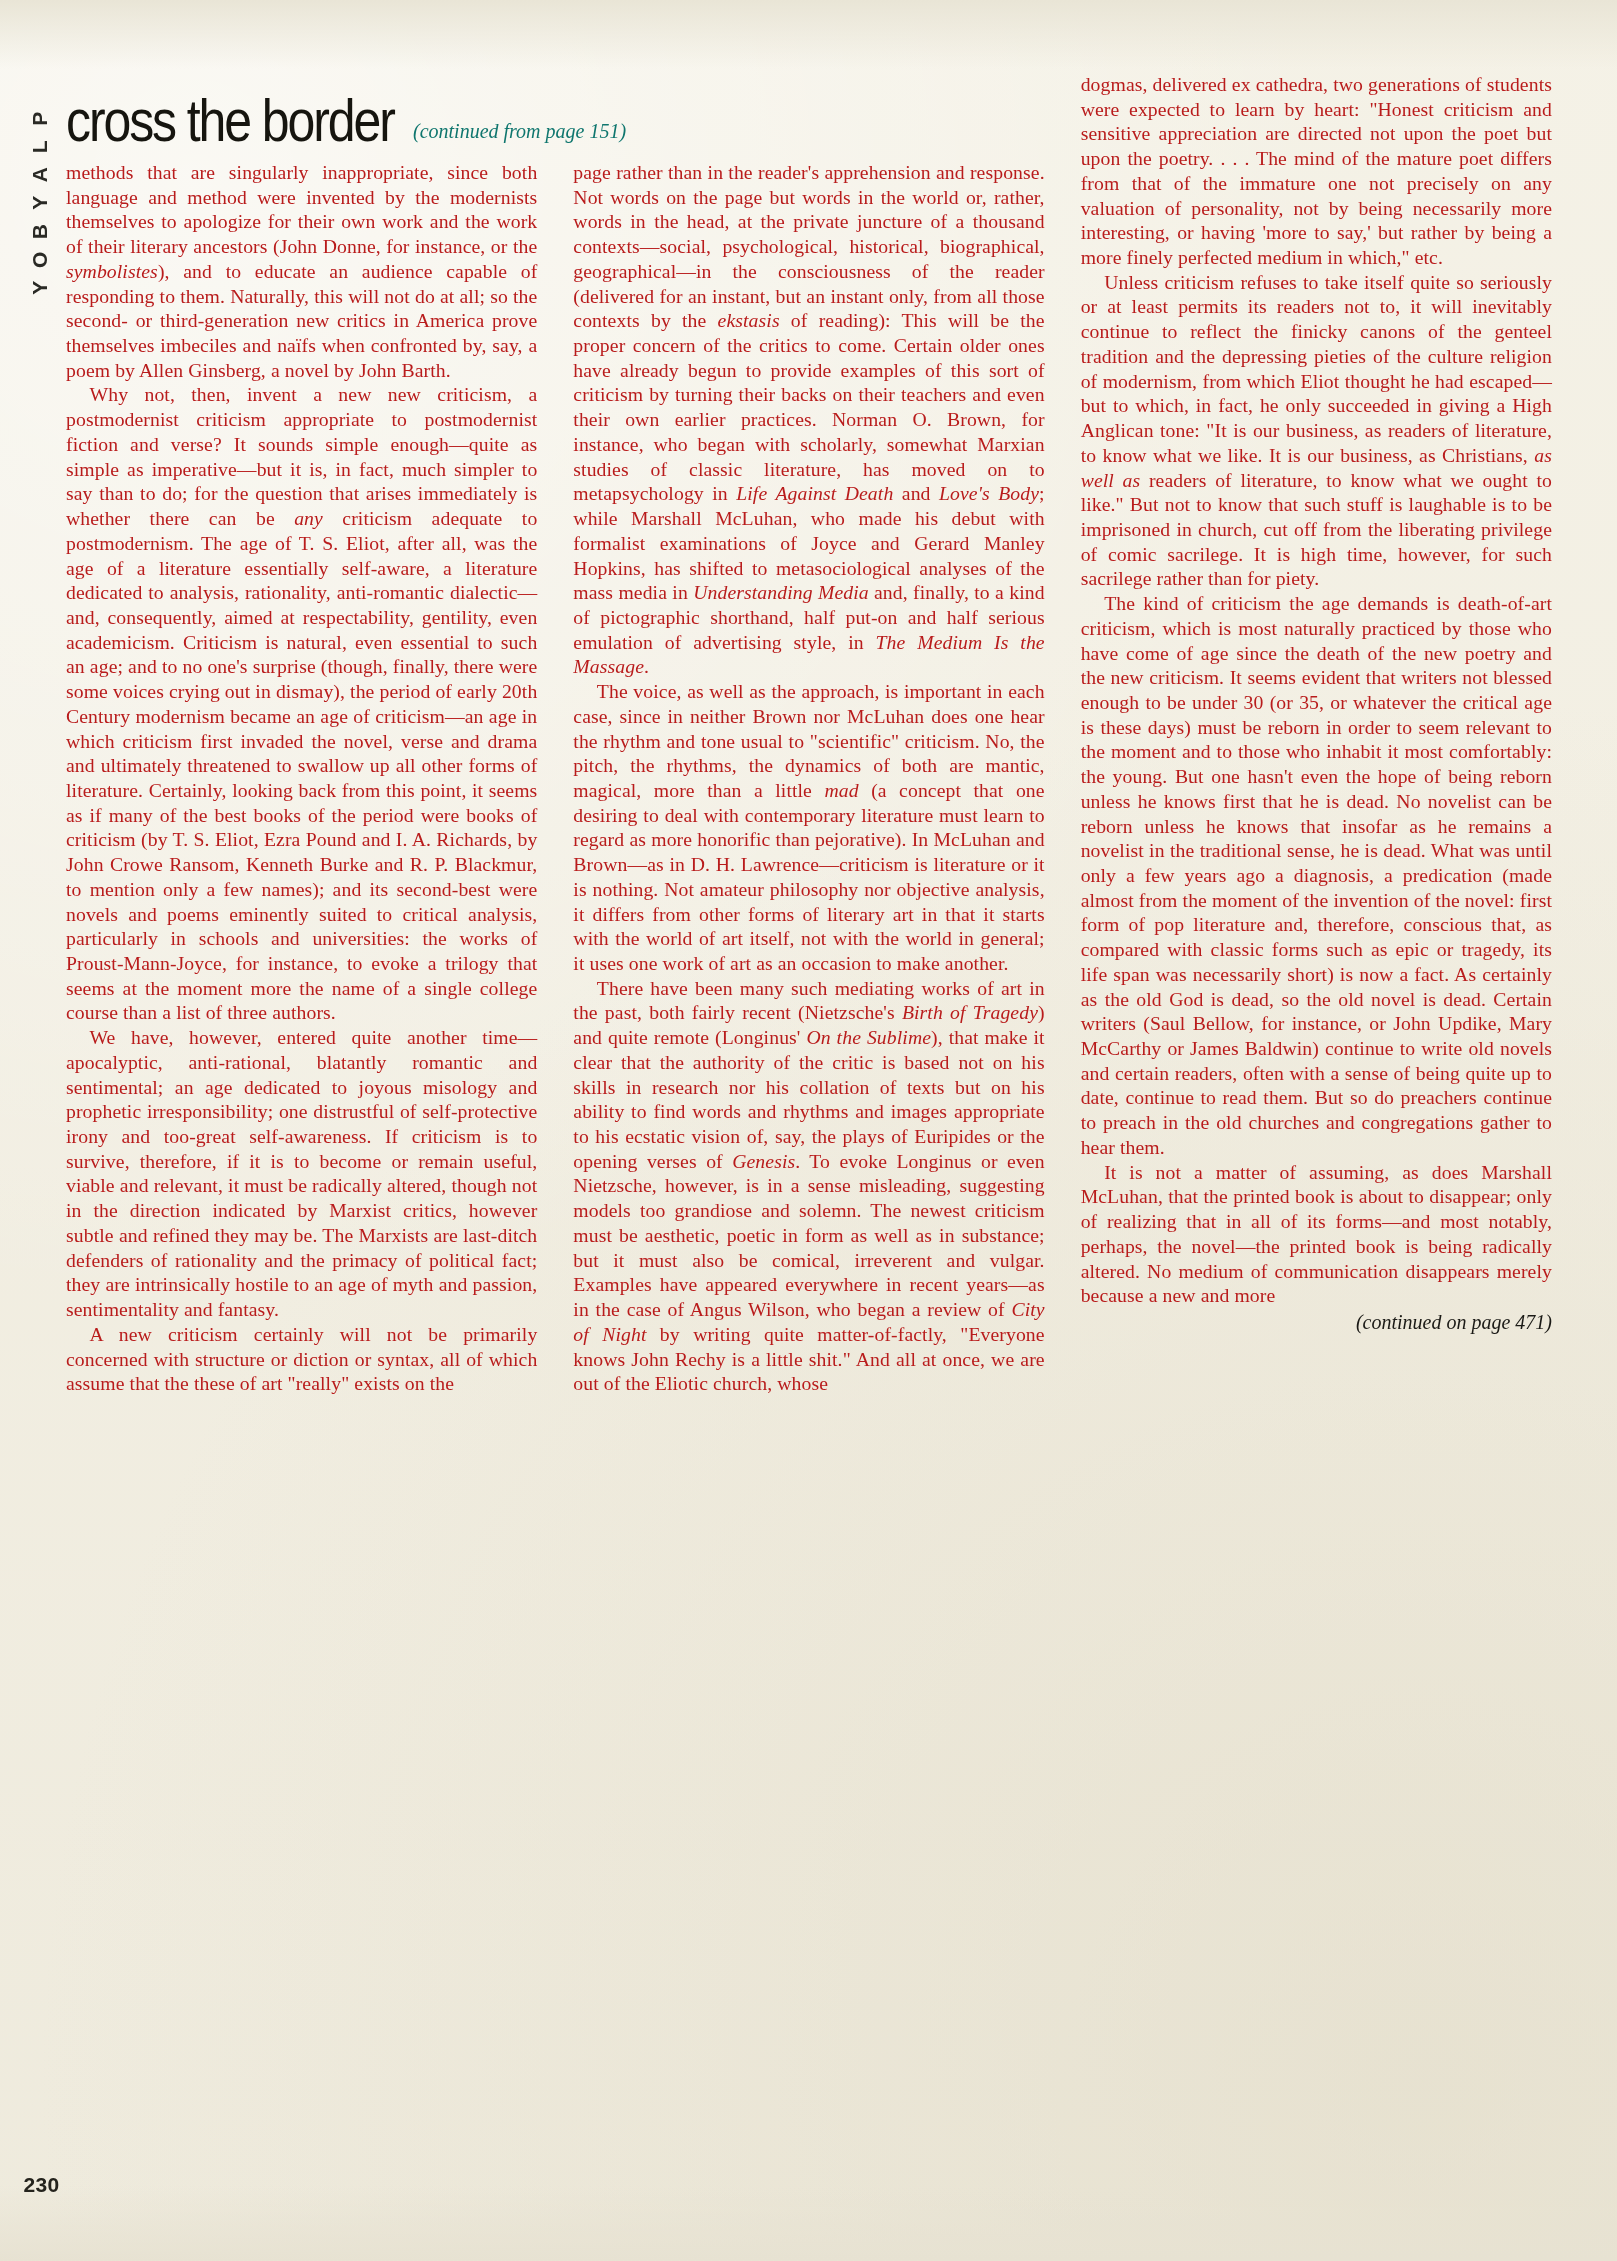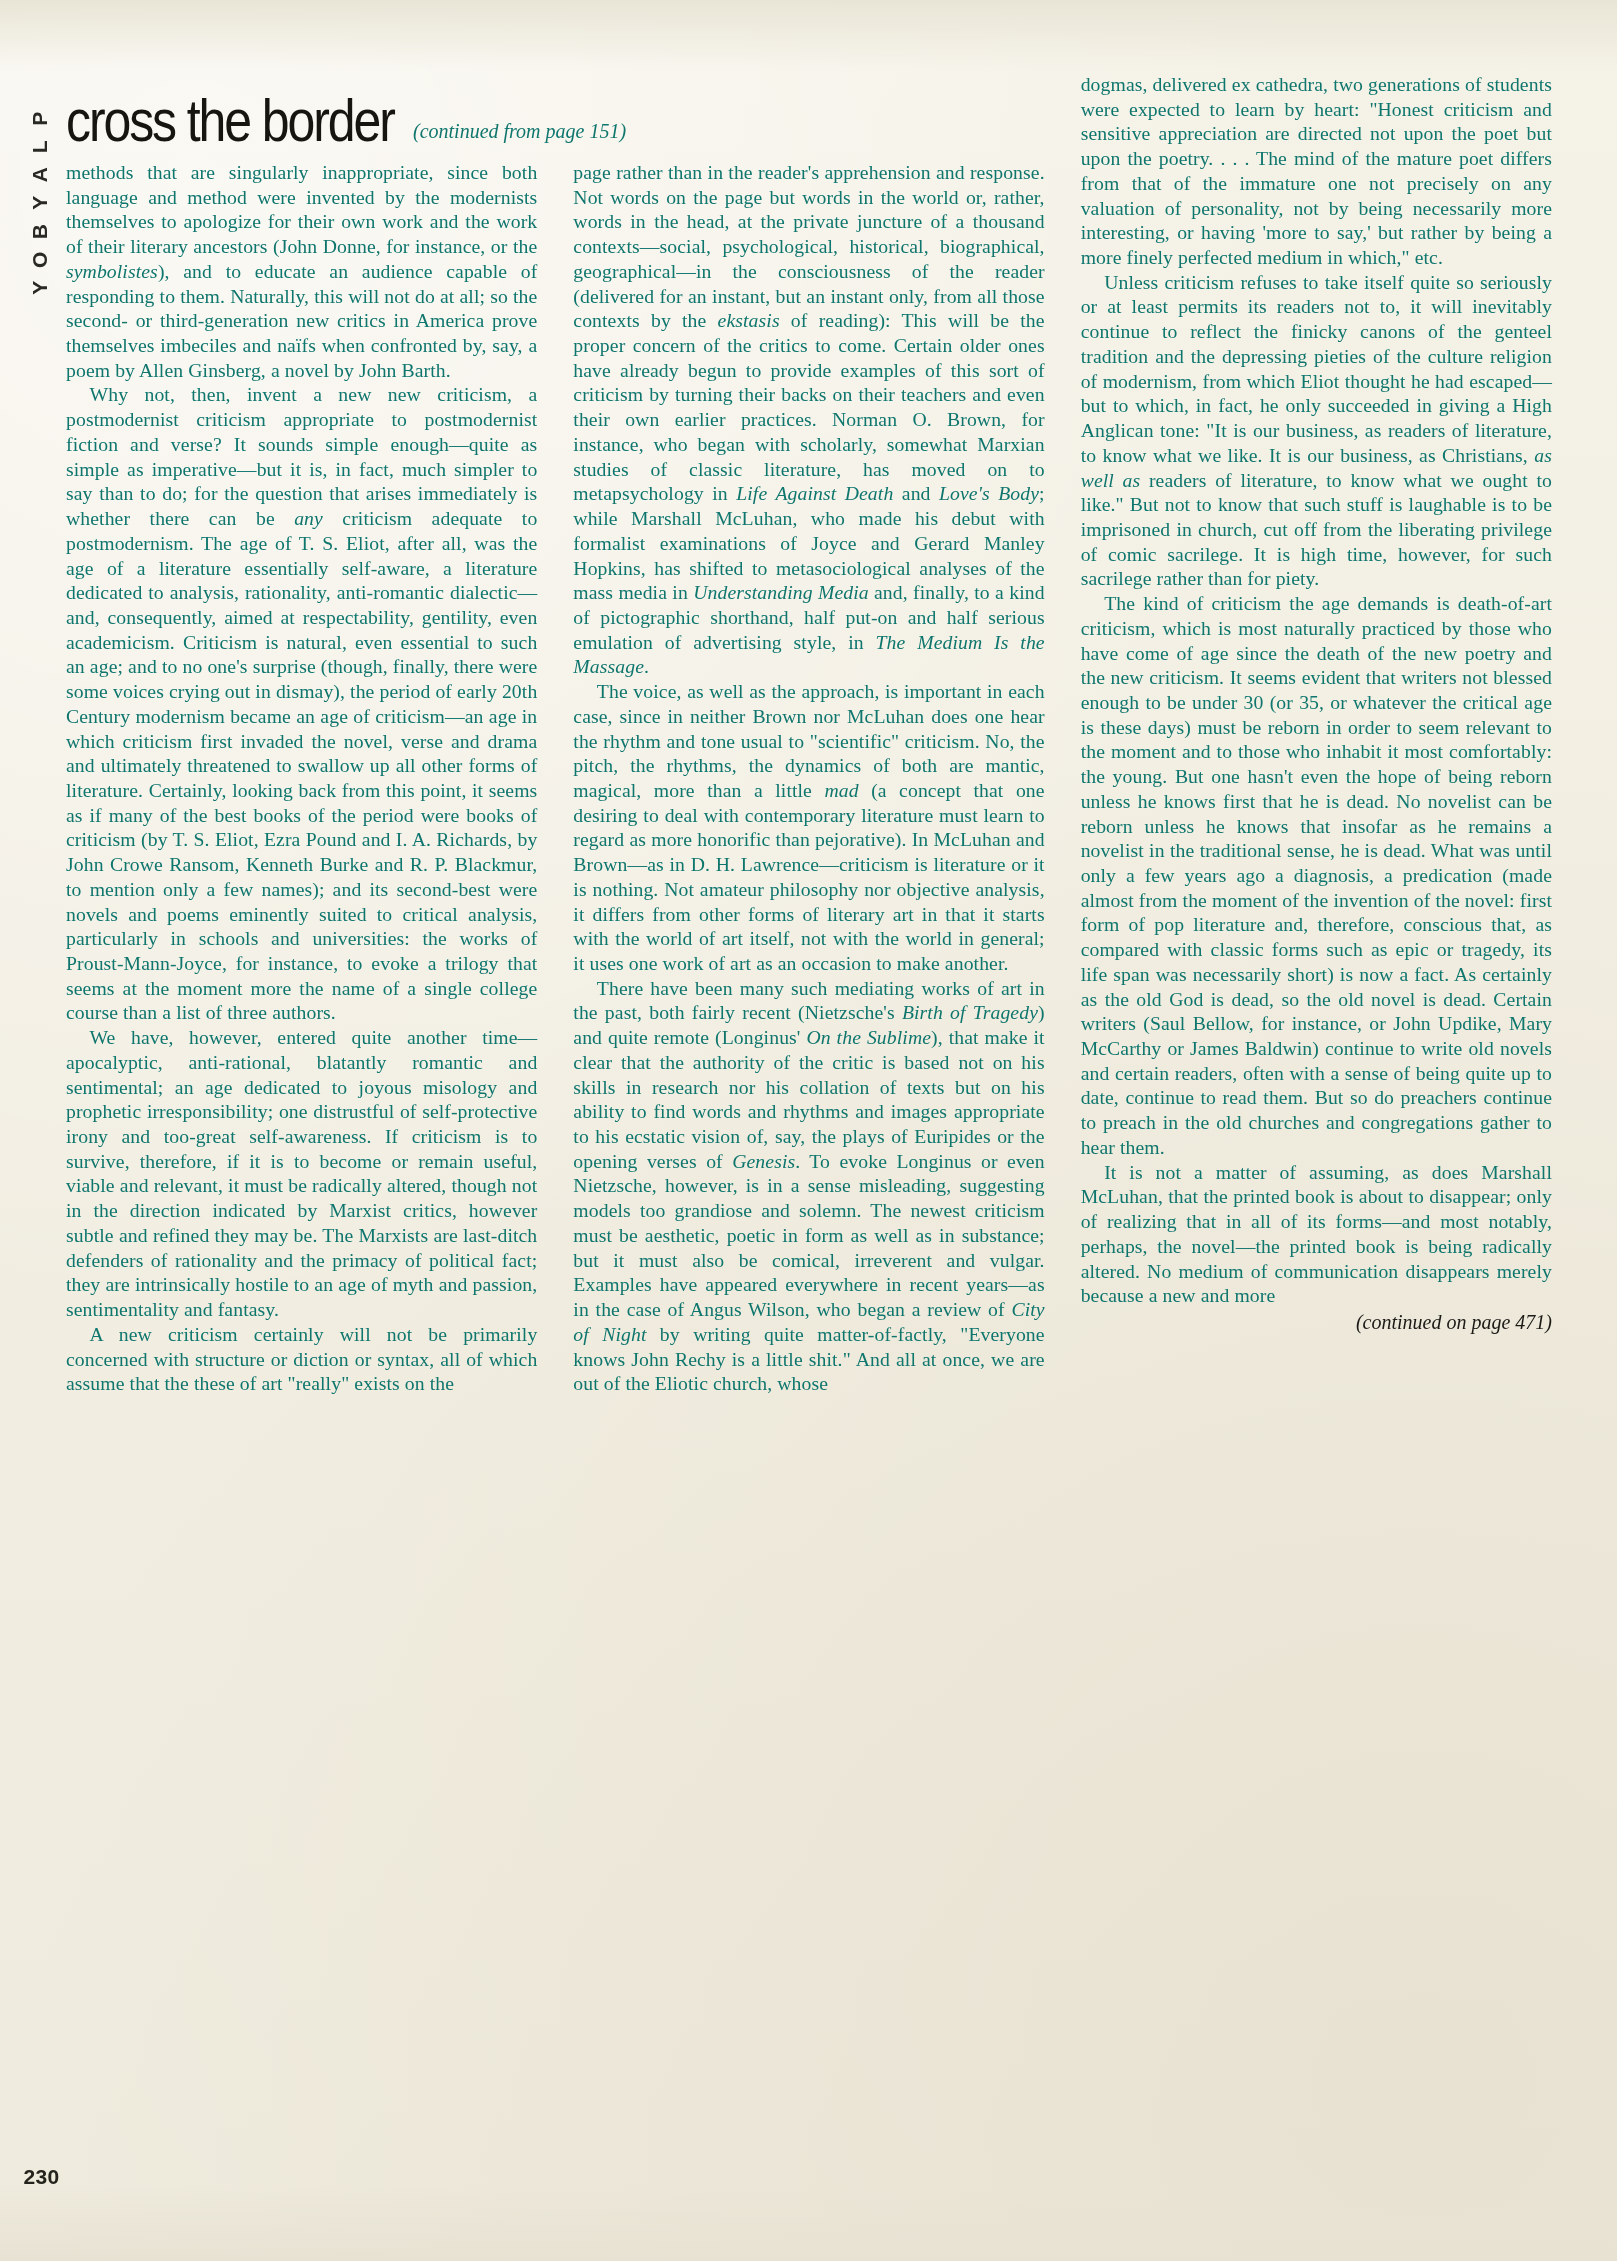--- a/index.html
+++ b/index.html
@@ -107,34 +107,34 @@
   .col.col3 { width: 472px; }
 
   .col p {
     margin: 0;
     font-size: 19.7px;
     line-height: 1.255;
     text-align: justify;
     text-justify: inter-word;
     hyphens: none;
     letter-spacing: 0.1px;
-    color: #0f766e;
+    color: #b91c1c;
   }
   .col p + p { text-indent: 23.5px; }
   .col p.noindent { text-indent: 0; }
   .col p i, .col p em { font-style: italic; }
 
   
   .col.col3 { margin-top: -88px; }
 
   
   .folio {
     position: absolute;
     left: 23.5px;
-    bottom: 72px;
+    bottom: 64px;
     font-family: "Liberation Sans", sans-serif;
     font-size: 21px;
     font-weight: bold;
     color: #24231d;
     letter-spacing: 0.3px;
   }
   .continued-on {
     margin-top: 2.8px;
     font-style: italic;
     font-size: 20px;

